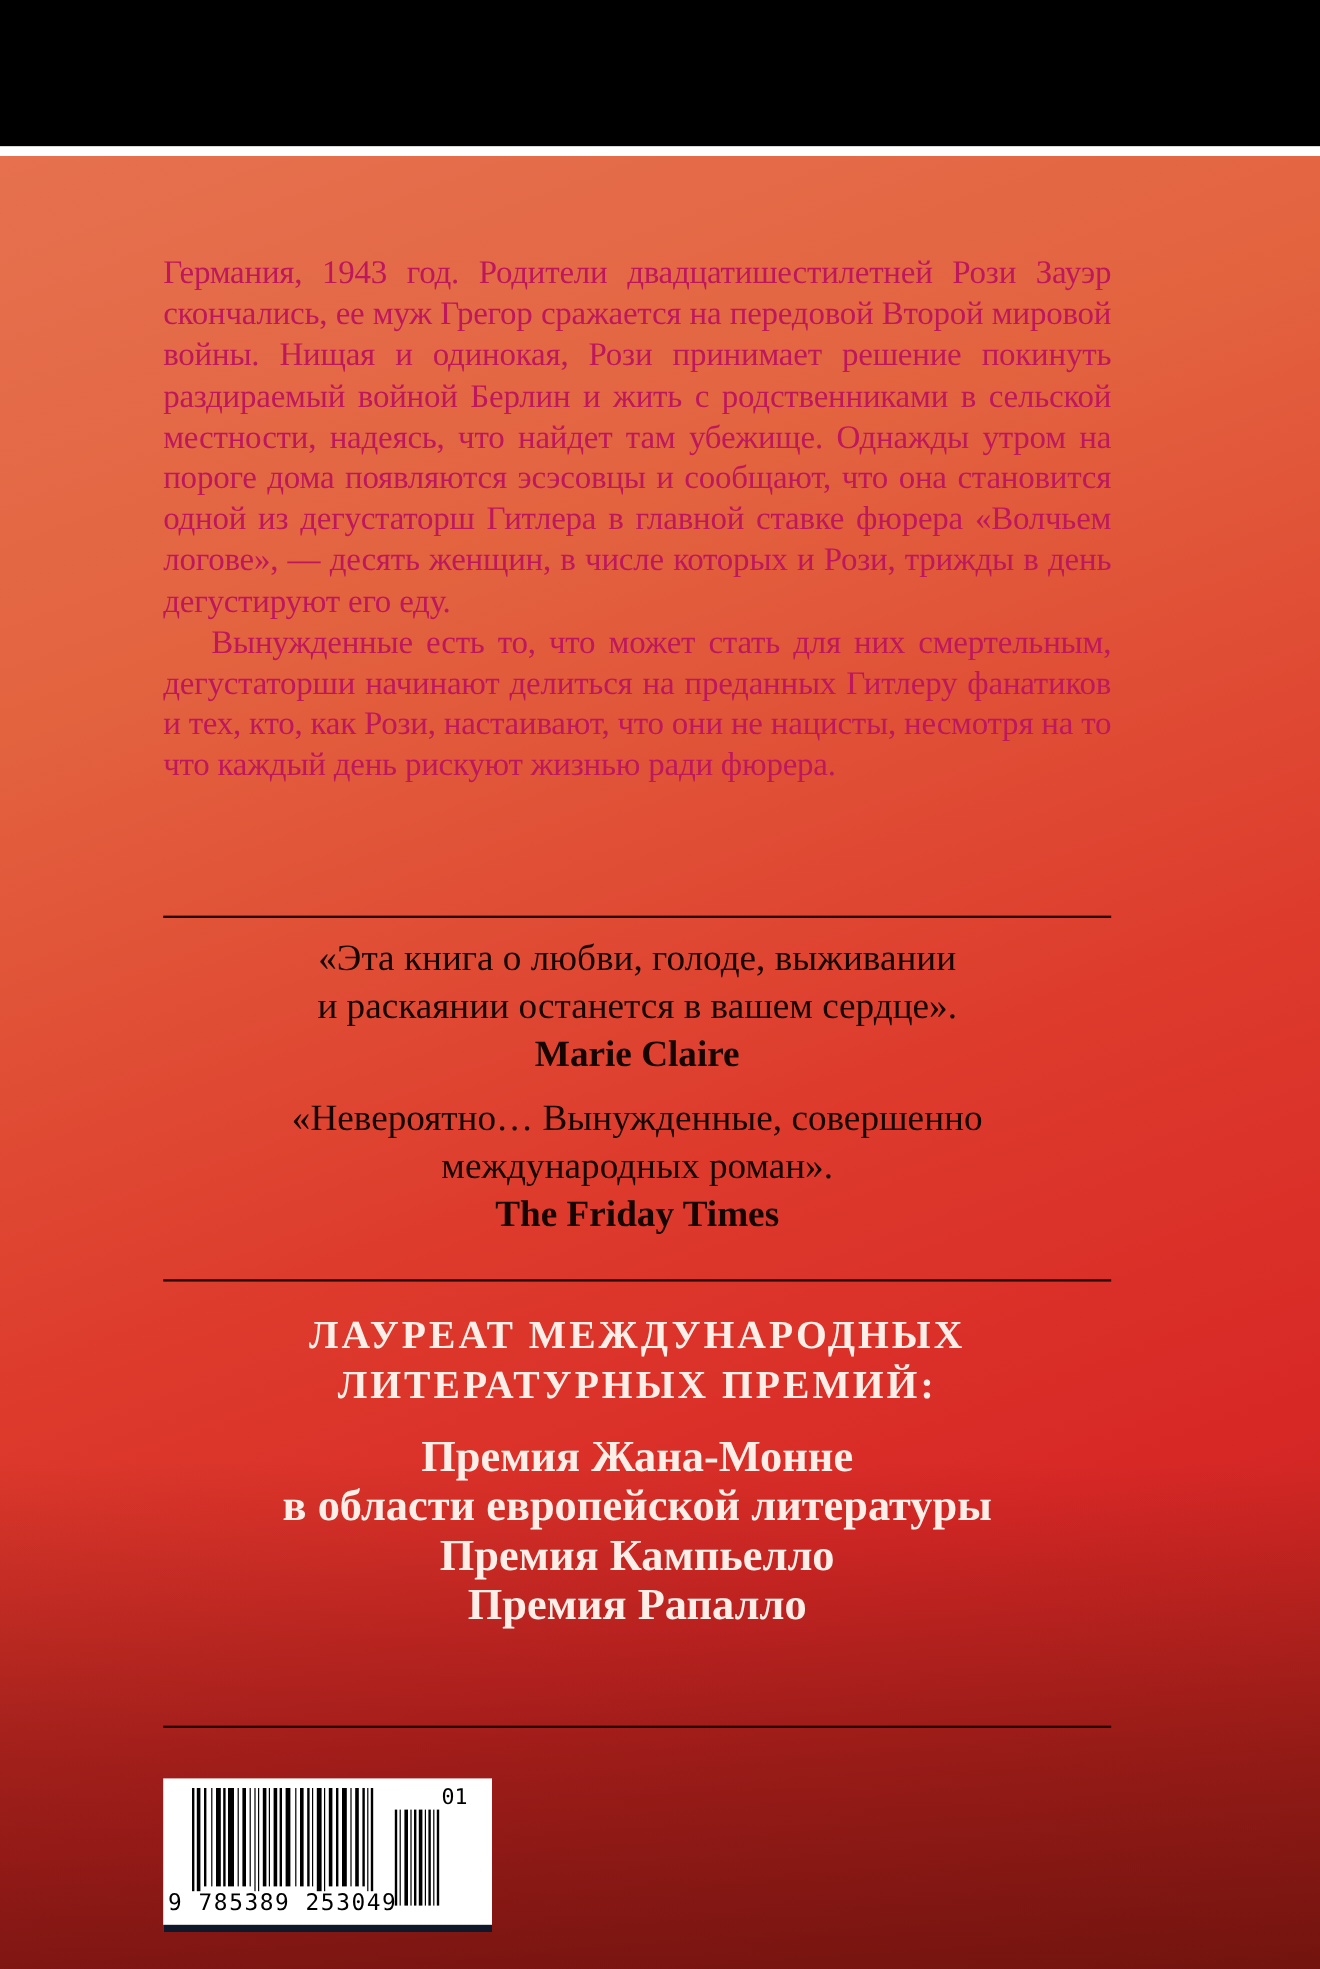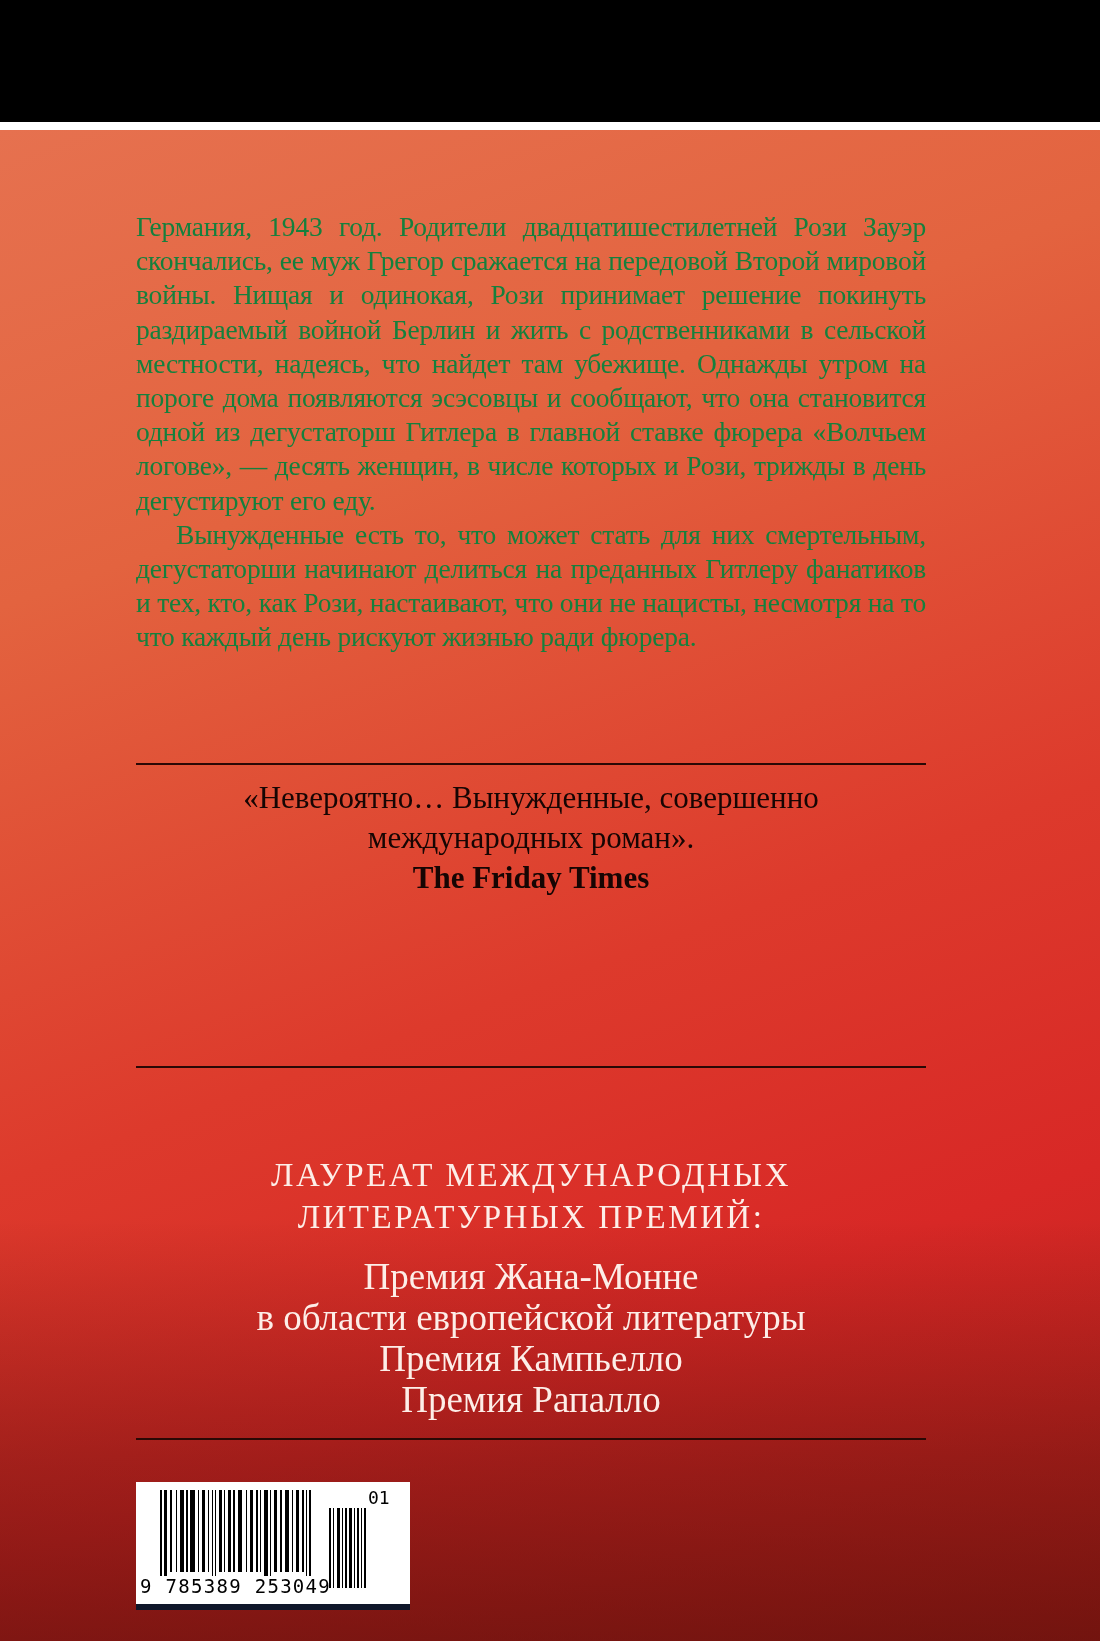--- a/index.html
+++ b/index.html
@@ -10,35 +10,35 @@
   .top-band { position: absolute; left: 0; top: 0; width: 1100px; height: 122px; background: #000; }
   .white-stripe { position: absolute; left: 0; top: 122px; width: 1100px; height: 8px; background: #fff; }
   .cover {
     position: absolute; left: 0; top: 130px; width: 1100px; height: 1511px;
     background:
       linear-gradient(180deg, rgba(0,0,0,0) 0%, rgba(0,0,0,0) 72%, rgba(60,8,4,0.35) 88%, rgba(60,8,4,0.55) 100%),
       linear-gradient(160deg, #e6714f 0%, #e3633f 25%, #dd3a2c 55%, #d82826 75%, #b5221c 100%);
   }
   .synopsis {
     position: absolute; left: 136px; top: 210px; width: 790px;
-    font-size: 27.5px; line-height: 34.2px; color: #15803d;
+    font-size: 27.5px; line-height: 34.2px; color: #be185d;
     text-align: justify; letter-spacing: -0.2px;
   }
   .synopsis p { margin: 0; }
   .synopsis p.indent { text-indent: 40px; }
   .rule { position: absolute; left: 136px; width: 790px; height: 2px; background: #2a0805; }
   .quotes {
     position: absolute; left: 136px; top: 778px; width: 790px;
     text-align: center; color: #160503; font-size: 31px; line-height: 40px;
   }
   .quote { margin-bottom: 14px; }
   .quote .src { font-weight: bold; display: block; }
   .awards {
-    position: absolute; left: 136px; top: 1154px; width: 790px;
-    text-align: center; color: #fdeee8;
+    position: absolute; left: 136px; top: 1092px; width: 790px;
+    text-align: center; color: #fdeee8; font-weight: bold;
   }
   .awards .heading { font-size: 33px; line-height: 42px; letter-spacing: 2.5px; text-transform: uppercase; margin-bottom: 18px; }
   .awards .list div { font-size: 37px; line-height: 41px; }
   .barcode {
     position: absolute; left: 136px; top: 1482px; width: 274px; height: 122px;
     background: #fff; border-bottom: 6px solid #0f172a;
   }
   .barcode svg { position: absolute; left: 0; top: 0; }
   .barcode .digits {
     position: absolute; left: 4px; top: 93px;
@@ -58,20 +58,25 @@
 <div class="cover"></div>
 
 <div class="synopsis">
   <p>Германия, 1943 год. Родители двадцатишестилетней Рози Зауэр скончались, ее муж Грегор сражается на передовой Второй мировой войны. Нищая и одинокая, Рози принимает решение покинуть раздираемый войной Берлин и жить с родственниками в сельской местности, надеясь, что найдет там убежище. Однажды утром на пороге дома появляются эсэсовцы и сообщают, что она становится одной из дегустаторш Гитлера в главной ставке фюрера «Волчьем логове», — десять женщин, в числе которых и Рози, трижды в день дегустируют его еду.</p>
   <p class="indent">Вынужденные есть то, что может стать для них смертельным, дегустаторши начинают делиться на преданных Гитлеру фанатиков и тех, кто, как Рози, настаивают, что они не нацисты, несмотря на то что каждый день рискуют жизнью ради фюрера.</p>
 </div>
 
 <div class="rule" style="top:763px"></div>
 
 <div class="quotes">
+  <div class="quote">
+    <div>«Эта книга о любви, голоде, выживании</div>
+    <div>и раскаянии останется в вашем сердце».</div>
+    <span class="src">Marie Claire</span>
+  </div>
   <div class="quote">
     <div>«Невероятно… Вынужденные, совершенно</div>
     <div>международных роман».</div>
     <span class="src">The Friday Times</span>
   </div>
 </div>
 
 <div class="rule" style="top:1066px"></div>
 
 <div class="awards">

